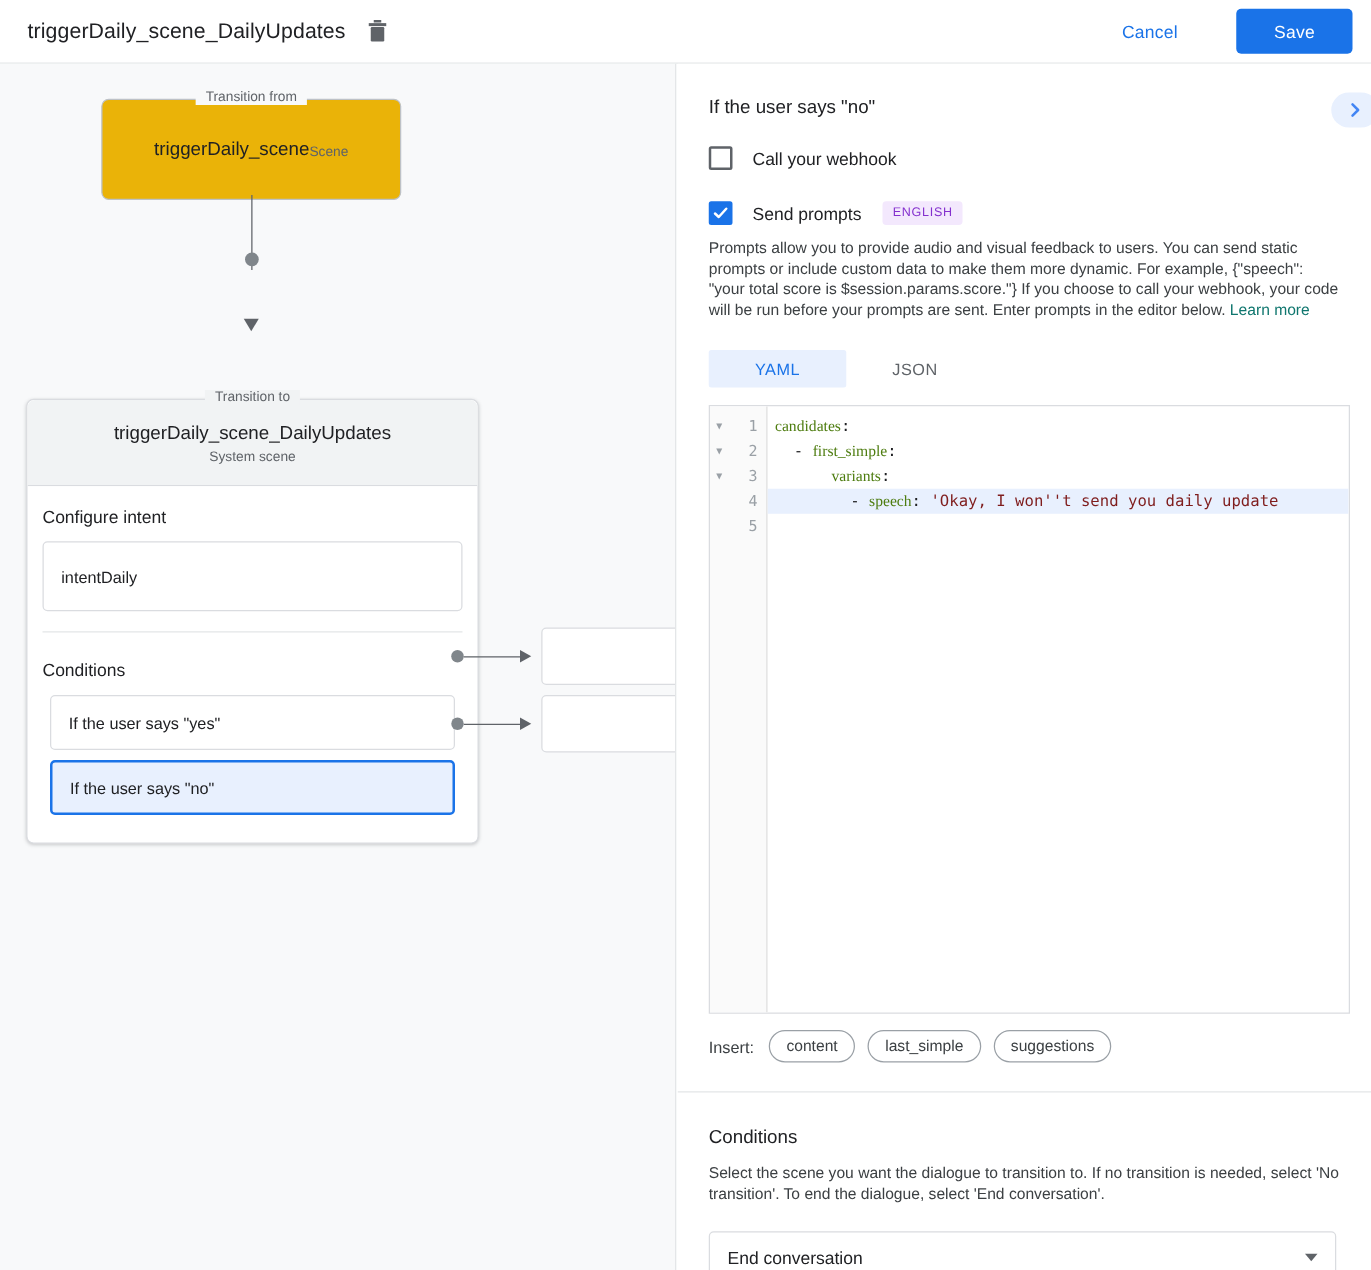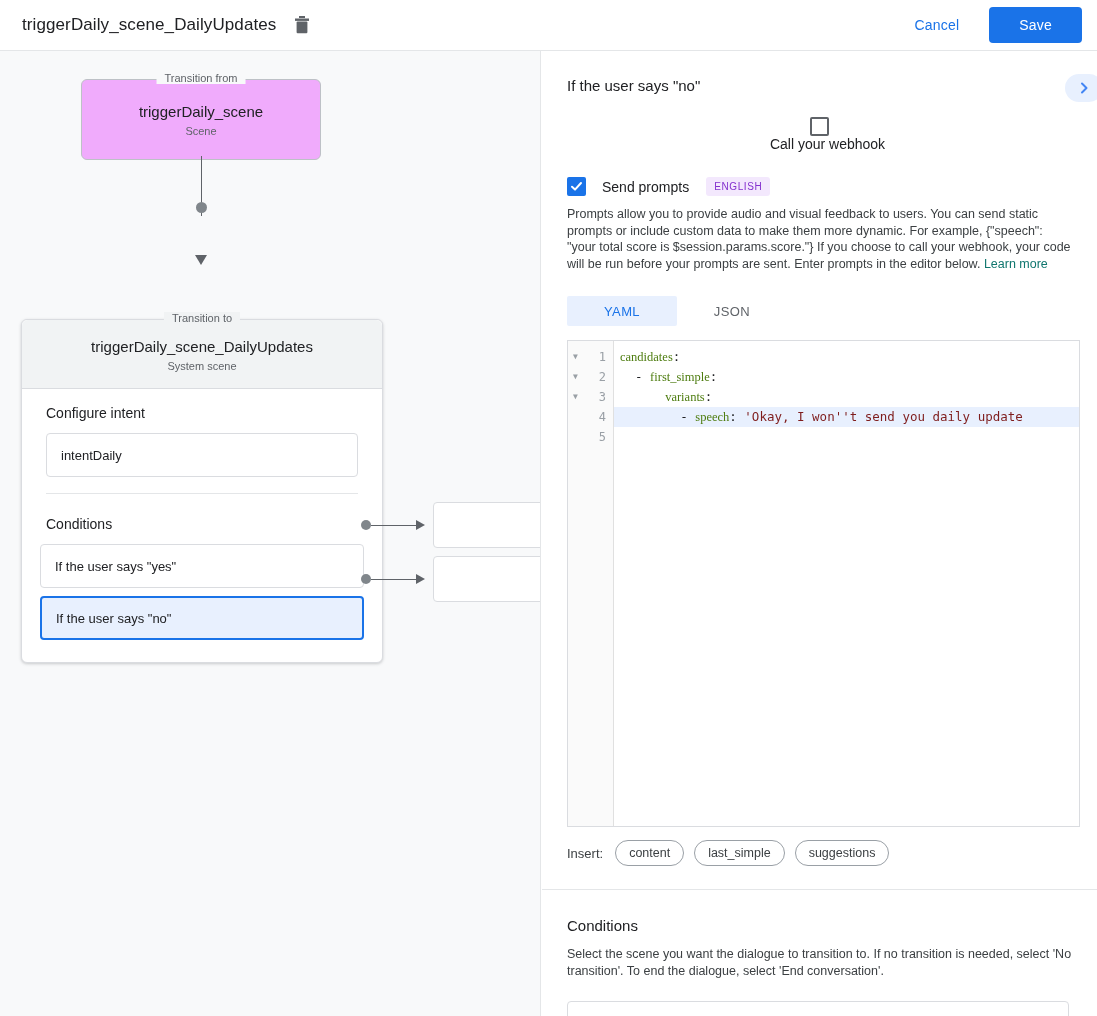--- a/index.html
+++ b/index.html
@@ -21,21 +21,21 @@
   .topbar-title {
     margin-left: 22px;
     font-size: 17px; color: #202124; letter-spacing: .1px;
   }
   .trash-btn {
     margin-left: 14px; width: 24px; height: 24px;
     display: flex; align-items: center; justify-content: center;
     cursor: pointer;
   }
   .topbar-right {
-    margin-left: auto; display: flex; align-items: center; gap: 14px;
+    margin-left: auto; display: flex; align-items: center; gap: 31px;
     margin-right: 15px;
   }
   .cancel-btn {
     color: #1a73e8; font-size: 14px; font-weight: 500;
     padding: 9px 16px; border-radius: 4px; background: transparent;
     border: none; cursor: pointer; letter-spacing: .2px;
   }
   .save-btn {
     color: #ffffff; font-size: 14px; font-weight: 500;
     background: #1a73e8; border: none; border-radius: 4px;
@@ -53,23 +53,23 @@
     position: absolute; top: 0; left: 0;
     width: 541px; height: 965px;
     background: #f8f9fa;
     border-right: 1px solid #e4e6e8;
     overflow: hidden;
   }
 
   .node-from {
     position: absolute; left: 81px; top: 28px;
     width: 240px; height: 81px;
-    background: #f0abfc;
+    background: #eab308;
     border: 1px solid #bdc1c6; border-radius: 6px;
-    display: flex; flex-direction: column;
+    display: flex; flex-direction: row;
     align-items: center; justify-content: center;
   }
   .node-legend {
     position: absolute; top: -8px; left: 50%; transform: translateX(-50%);
     background: #f8f9fa; padding: 0 8px;
     font-size: 11px; color: #5f6368; white-space: nowrap;
   }
   .node-title { font-size: 15px; color: #202124; }
   .node-sub { font-size: 11px; color: #5f6368; margin-top: 5px; }
 
@@ -99,25 +99,25 @@
   }
   .node-to-header {
     background: #f1f3f4;
     border-bottom: 1px solid #dadce0;
     border-radius: 6px 6px 0 0;
     padding: 18px 10px 16px;
     text-align: center;
     position: relative;
   }
   .node-to-header .node-legend { background: #f1f3f4; }
-  .section { padding: 16px 24px 6px; }
+  .section { padding: 16px 12px 6px; }
   .section-title { font-size: 14px; color: #202124; margin-bottom: 12px; }
   .field-box {
     border: 1px solid #dadce0; border-radius: 4px;
-    background: #fff; height: 44px;
+    background: #fff; height: 56px;
     display: flex; align-items: center; padding: 0 14px;
     font-size: 13px; color: #202124;
   }
   .divider-h { height: 1px; background: #e4e6e8; margin: 16px 0 0; }
 
   .cond-list { padding: 0 18px 22px; }
   .cond-item {
     border: 1px solid #dadce0; border-radius: 4px;
     background: #fff; height: 44px;
     display: flex; align-items: center; padding: 0 14px;
@@ -164,21 +164,21 @@
   .panel-title { font-size: 15px; color: #202124; }
   .expand-pill {
     position: absolute; right: -6px; top: 23px;
     width: 38px; height: 28px;
     background: #e8f0fe; border-radius: 14px;
     display: flex; align-items: center; justify-content: center;
     cursor: pointer;
   }
 
   .checkrow { display: flex; align-items: center; padding: 0 25px; }
-  .checkrow.webhook { margin-top: 23px; flex-direction: column; }
+  .checkrow.webhook { margin-top: 23px; }
   .checkrow.prompts { margin-top: 25px; }
   .cbox {
     width: 19px; height: 19px; border: 2px solid #5f6368;
     border-radius: 2px; background: #fff; flex: 0 0 auto; cursor: pointer;
   }
   .cbox.checked {
     background: #1a73e8; border-color: #1a73e8;
     display: flex; align-items: center; justify-content: center;
   }
   .check-label {

